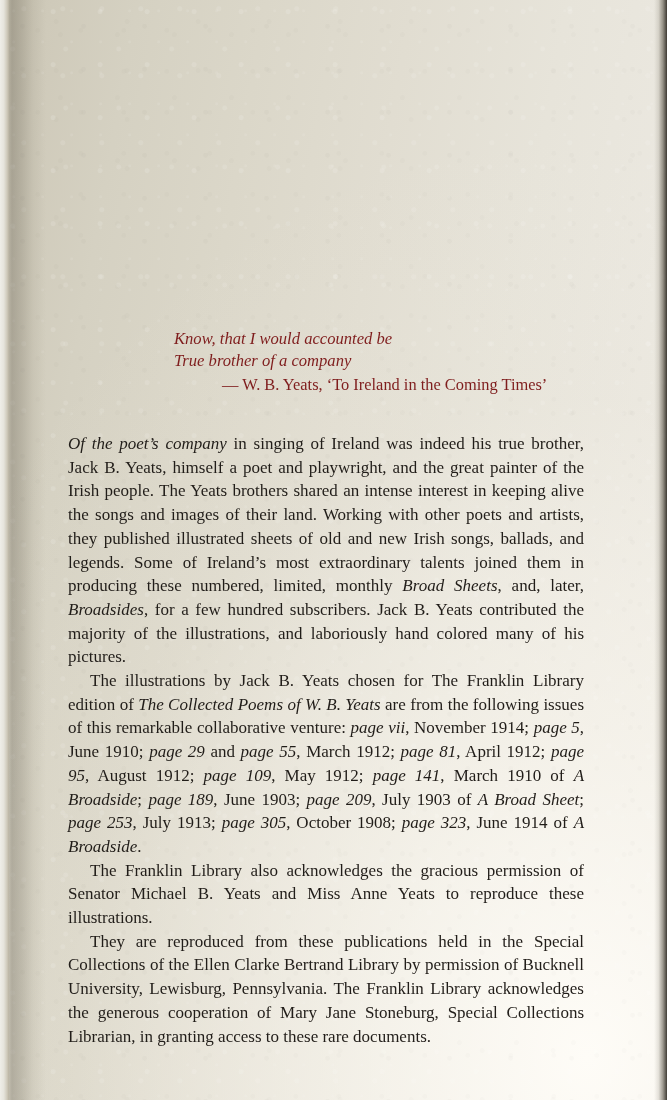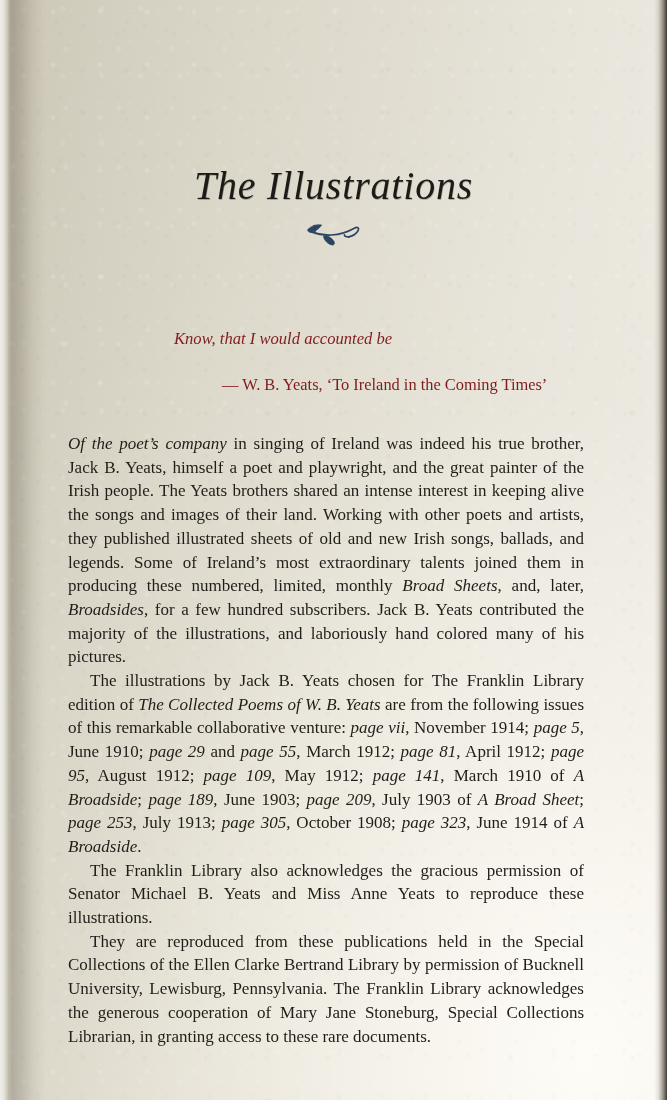--- a/index.html
+++ b/index.html
@@ -185,46 +185,24 @@
 <div id="page">
 
   <div id="paper-base"></div>
   <div id="paper-grain"></div>
   <div id="gutter-shadow"></div>
   <div id="left-page-edge"></div>
   <div id="right-page-edge"></div>
 
   <div id="content">
 
-    <div class="title-block">
-      <h1 class="page-title">The Illustrations</h1>
-
-      <div class="ornament">
-        <svg width="74" height="30" viewBox="0 0 74 30" aria-hidden="true">
-          <g id="ornament-art" fill="none" stroke="none">
-
-            <path d="M10.5 10.8 C13.8 7.2 19.4 5.0 24.6 6.0 C22.4 9.6 18.2 12.6 13.6 13.2 C12.0 13.4 10.8 12.4 10.5 10.8 Z" fill="#2d4563" stroke="#2d4563" stroke-width="0.7"></path>
-
-            <path d="M17.2 6.6 C18.6 8.4 18.8 11.0 17.6 12.9" fill="none" stroke="#2d4563" stroke-width="1.7" stroke-linecap="round"></path>
-
-            <path d="M13.4 12.6 C20.0 15.0 27.4 16.4 34.6 16.0 C43.2 15.5 51.4 12.6 57.8 9.0 C60.4 7.6 62.4 9.0 61.2 11.4 C59.6 14.6 55.8 17.0 51.8 17.8" fill="none" stroke="#2d4563" stroke-width="1.7" stroke-linecap="round"></path>
-
-            <path d="M28.0 16.6 C31.8 17.0 35.6 19.4 37.2 23.0 C38.0 24.8 36.8 26.4 34.9 26.0 C31.0 25.2 27.6 21.8 26.6 18.0 C26.4 17.1 27.0 16.5 28.0 16.6 Z" fill="#2d4563" stroke="#2d4563" stroke-width="0.7"></path>
-
-            <path d="M29.4 18.6 C31.8 20.2 33.6 22.4 34.5 24.6" fill="none" stroke="#2d4563" stroke-width="1.7" stroke-linecap="round"></path>
-
-            <path d="M51.8 17.8 C49.4 18.3 47.6 17.4 47.4 15.8" fill="none" stroke="#2d4563" stroke-width="1.7" stroke-linecap="round"></path>
-          </g>
-        </svg>
-      </div>
-    </div>
 
     <div class="epigraph">
       <span class="line">Know, that I would accounted be</span><br>
-      <br>
+      <span class="line">True brother of a company</span><br>
       <span class="attribution">— W. B. Yeats, ‘To Ireland in the Coming Times’</span>
     </div>
 
     <div class="body-copy">
         <p class="no-indent"><i>Of the poet’s company</i><span> in singing of Ireland was indeed his true brother, Jack B. Yeats, himself a poet and playwright, and the great painter of the Irish people. The Yeats brothers shared an intense interest in keeping alive the songs and images of their land. Working with other poets and artists, they published illustrated sheets of old and new Irish songs, ballads, and legends. Some of Ireland’s most extraordinary talents joined them in producing these numbered, limited, monthly </span><i>Broad Sheets</i><span>, and, later, </span><i>Broadsides</i><span>, for a few hundred subscribers. Jack B. Yeats contrib­uted the majority of the illustrations, and laboriously hand colored many of his pictures.</span></p>
         <p><span>The illustrations by Jack B. Yeats chosen for The Franklin Library edition of </span><i>The Collected Poems of W. B. Yeats</i><span> are from the following issues of this remarkable collaborative venture: </span><i>page vii</i><span>, November 1914; </span><i>page 5</i><span>, June 1910; </span><i>page 29</i><span> and </span><i>page 55</i><span>, March 1912; </span><i>page 81</i><span>, April 1912; </span><i>page 95</i><span>, August 1912; </span><i>page 109</i><span>, May 1912; </span><i>page 141</i><span>, March 1910 of </span><i>A Broadside</i><span>; </span><i>page 189</i><span>, June 1903; </span><i>page 209</i><span>, July 1903 of </span><i>A Broad Sheet</i><span>; </span><i>page 253</i><span>, July 1913; </span><i>page 305</i><span>, October 1908; </span><i>page 323</i><span>, June 1914 of </span><i>A Broadside</i><span>.</span></p>
         <p><span>The Franklin Library also acknowledges the gracious permission of Senator Michael B. Yeats and Miss Anne Yeats to reproduce these illustrations.</span></p>
         <p><span>They are reproduced from these publications held in the Special Collections of the Ellen Clarke Bertrand Library by permission of Bucknell University, Lewisburg, Pennsylvania. The Franklin Library acknowledges the generous cooperation of Mary Jane Stoneburg, Spe­cial Collections Librarian, in granting access to these rare documents.</span></p>
       </div>
 

